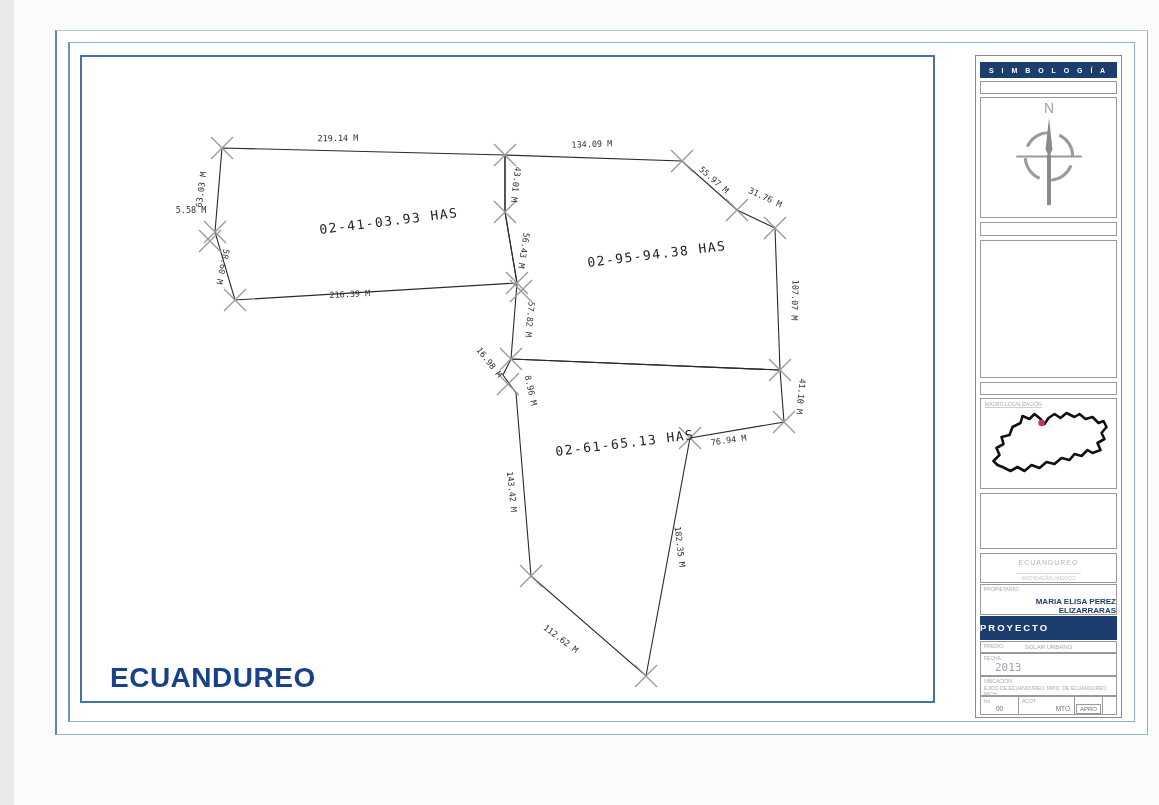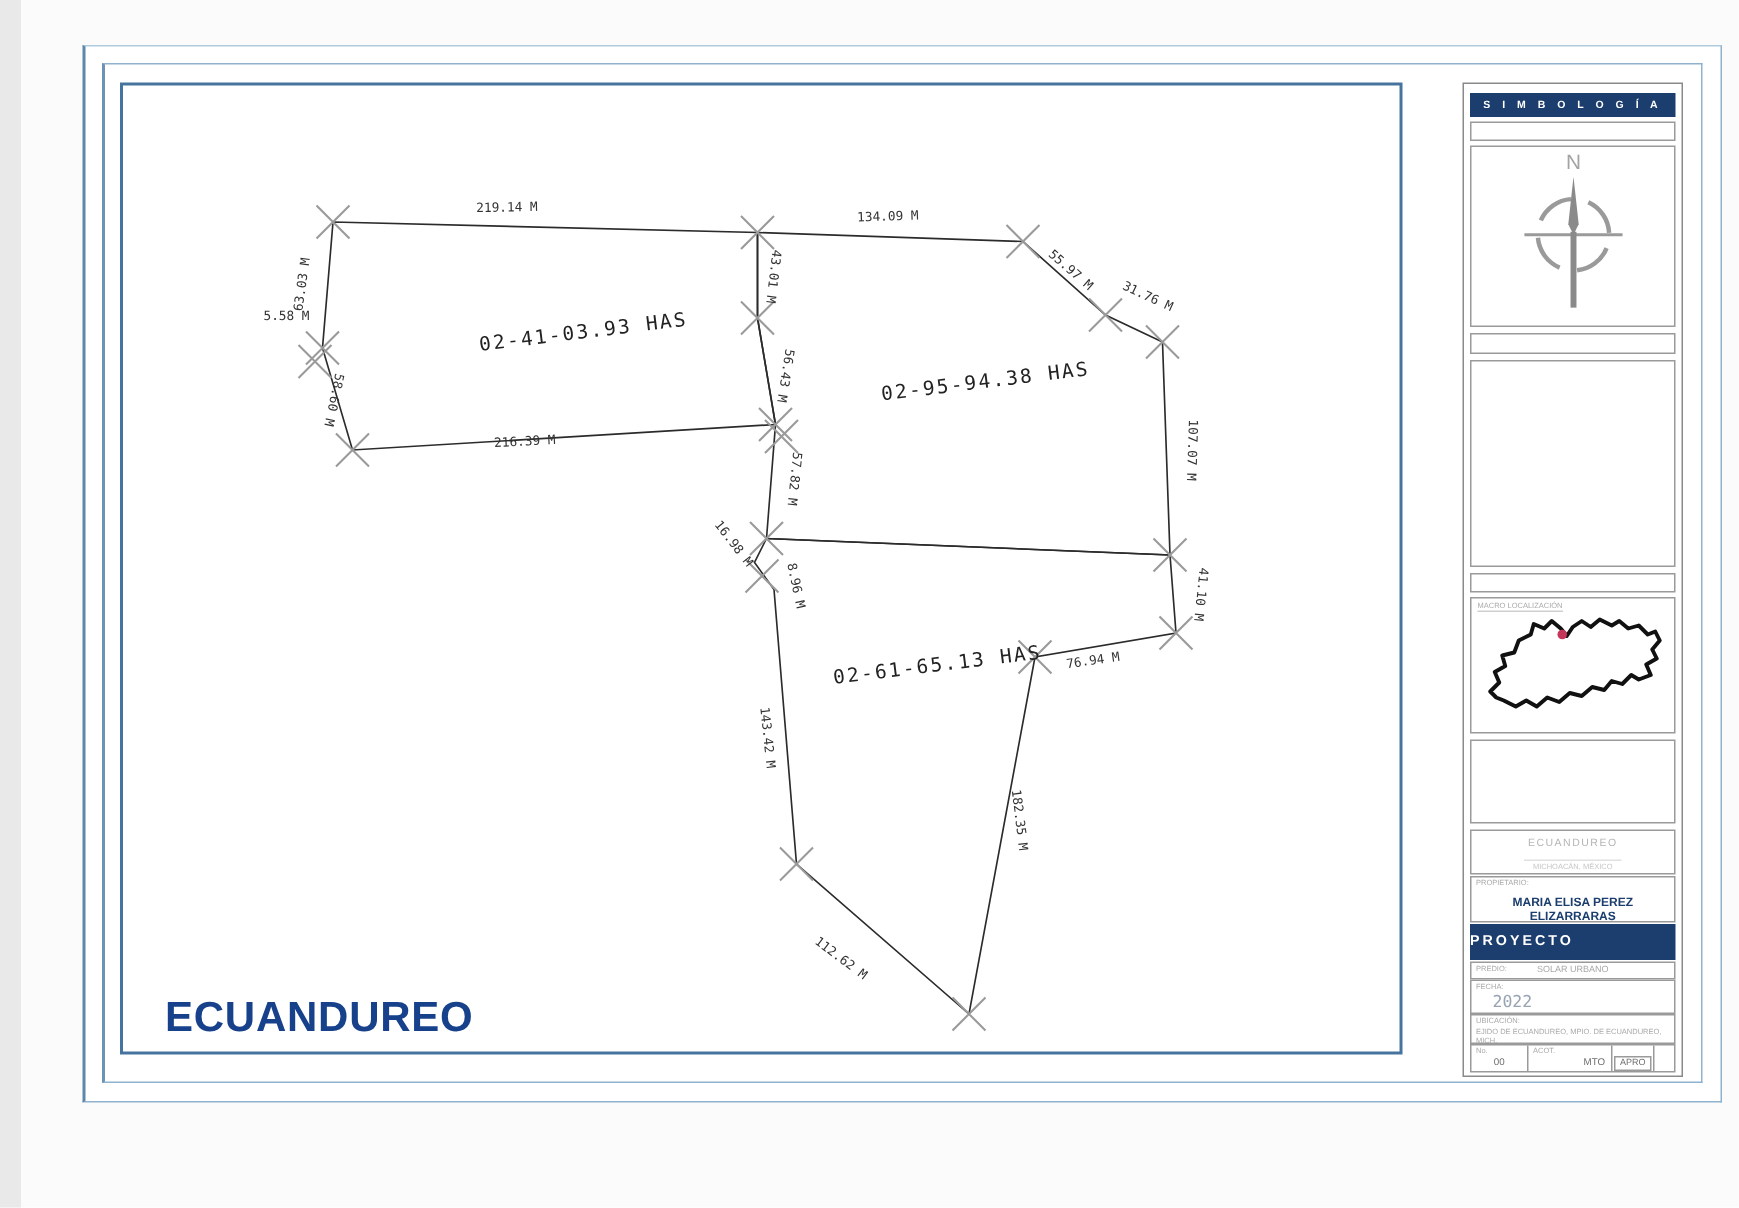--- a/index.html
+++ b/index.html
@@ -61,21 +61,21 @@
   }
   .sb-predio { top:585px; height:12px; }
   .sb-year   { top:597px; height:23px; }
   .sb-loc    { top:620px; height:20px; }
   .sb-cells  { top:640px; height:19px; display:flex; }
   .tiny-label { position:absolute; top:1px; left:3px; font-size:5px; color:#a9a9a9; }
   .org-name { font-size:7px; color:#b5b5b5; letter-spacing:1px; margin-top:5px; }
   .org-sub  { font-size:5px; color:#c6c6c6; margin-top:1px; border-top:1px solid #e0e0e0;
               display:inline-block; padding:1px 6px 0; }
   .owner-name {
-    font-size:8px; font-weight:bold; color:#1c3e6e; text-align:center; margin-top:12px;
+    font-size:8px; font-weight:bold; color:#1c3e6e; text-align:right; margin-top:12px;
   }
   .predio-val { font-size:6px; color:#a9a9a9; text-align:center; line-height:11px; }
   .year-val { font-size:11px; color:#98a4b4; margin:7px 0 0 14px;
               font-family:"DejaVu Sans Mono", monospace; }
   .loc-val { font-size:5px; color:#a9a9a9; margin:8px 3px 0; line-height:6px; }
   .cell { position:relative; border-right:1px solid #9a9a9a; height:100%;
           text-align:center; }
   .cell:last-child { border-right:none; }
   .cell-val { font-size:6.5px; color:#6f6f6f; margin-top:8px; }
   .cell-apro { display:inline-block; border:1px solid #9a9a9a; padding:1px 3px;
@@ -240,21 +240,21 @@
 
   <div class="sb sb-proy">PROYECTO</div>
 
   <div class="sb sb-box sb-predio">
     <span class="tiny-label">PREDIO:</span>
     <div class="predio-val">SOLAR URBANO</div>
   </div>
 
   <div class="sb sb-box sb-year">
     <span class="tiny-label">FECHA:</span>
-    <div class="year-val">2022</div>
+    <div class="year-val">2013</div>
   </div>
 
   <div class="sb sb-box sb-loc">
     <span class="tiny-label">UBICACIÓN:</span>
     <div class="loc-val">EJIDO DE ECUANDUREO, MPIO. DE ECUANDUREO, MICH.</div>
   </div>
 
   <div class="sb sb-box sb-cells">
     <div class="cell" style="width:38px">
       <span class="tiny-label">No.</span>

